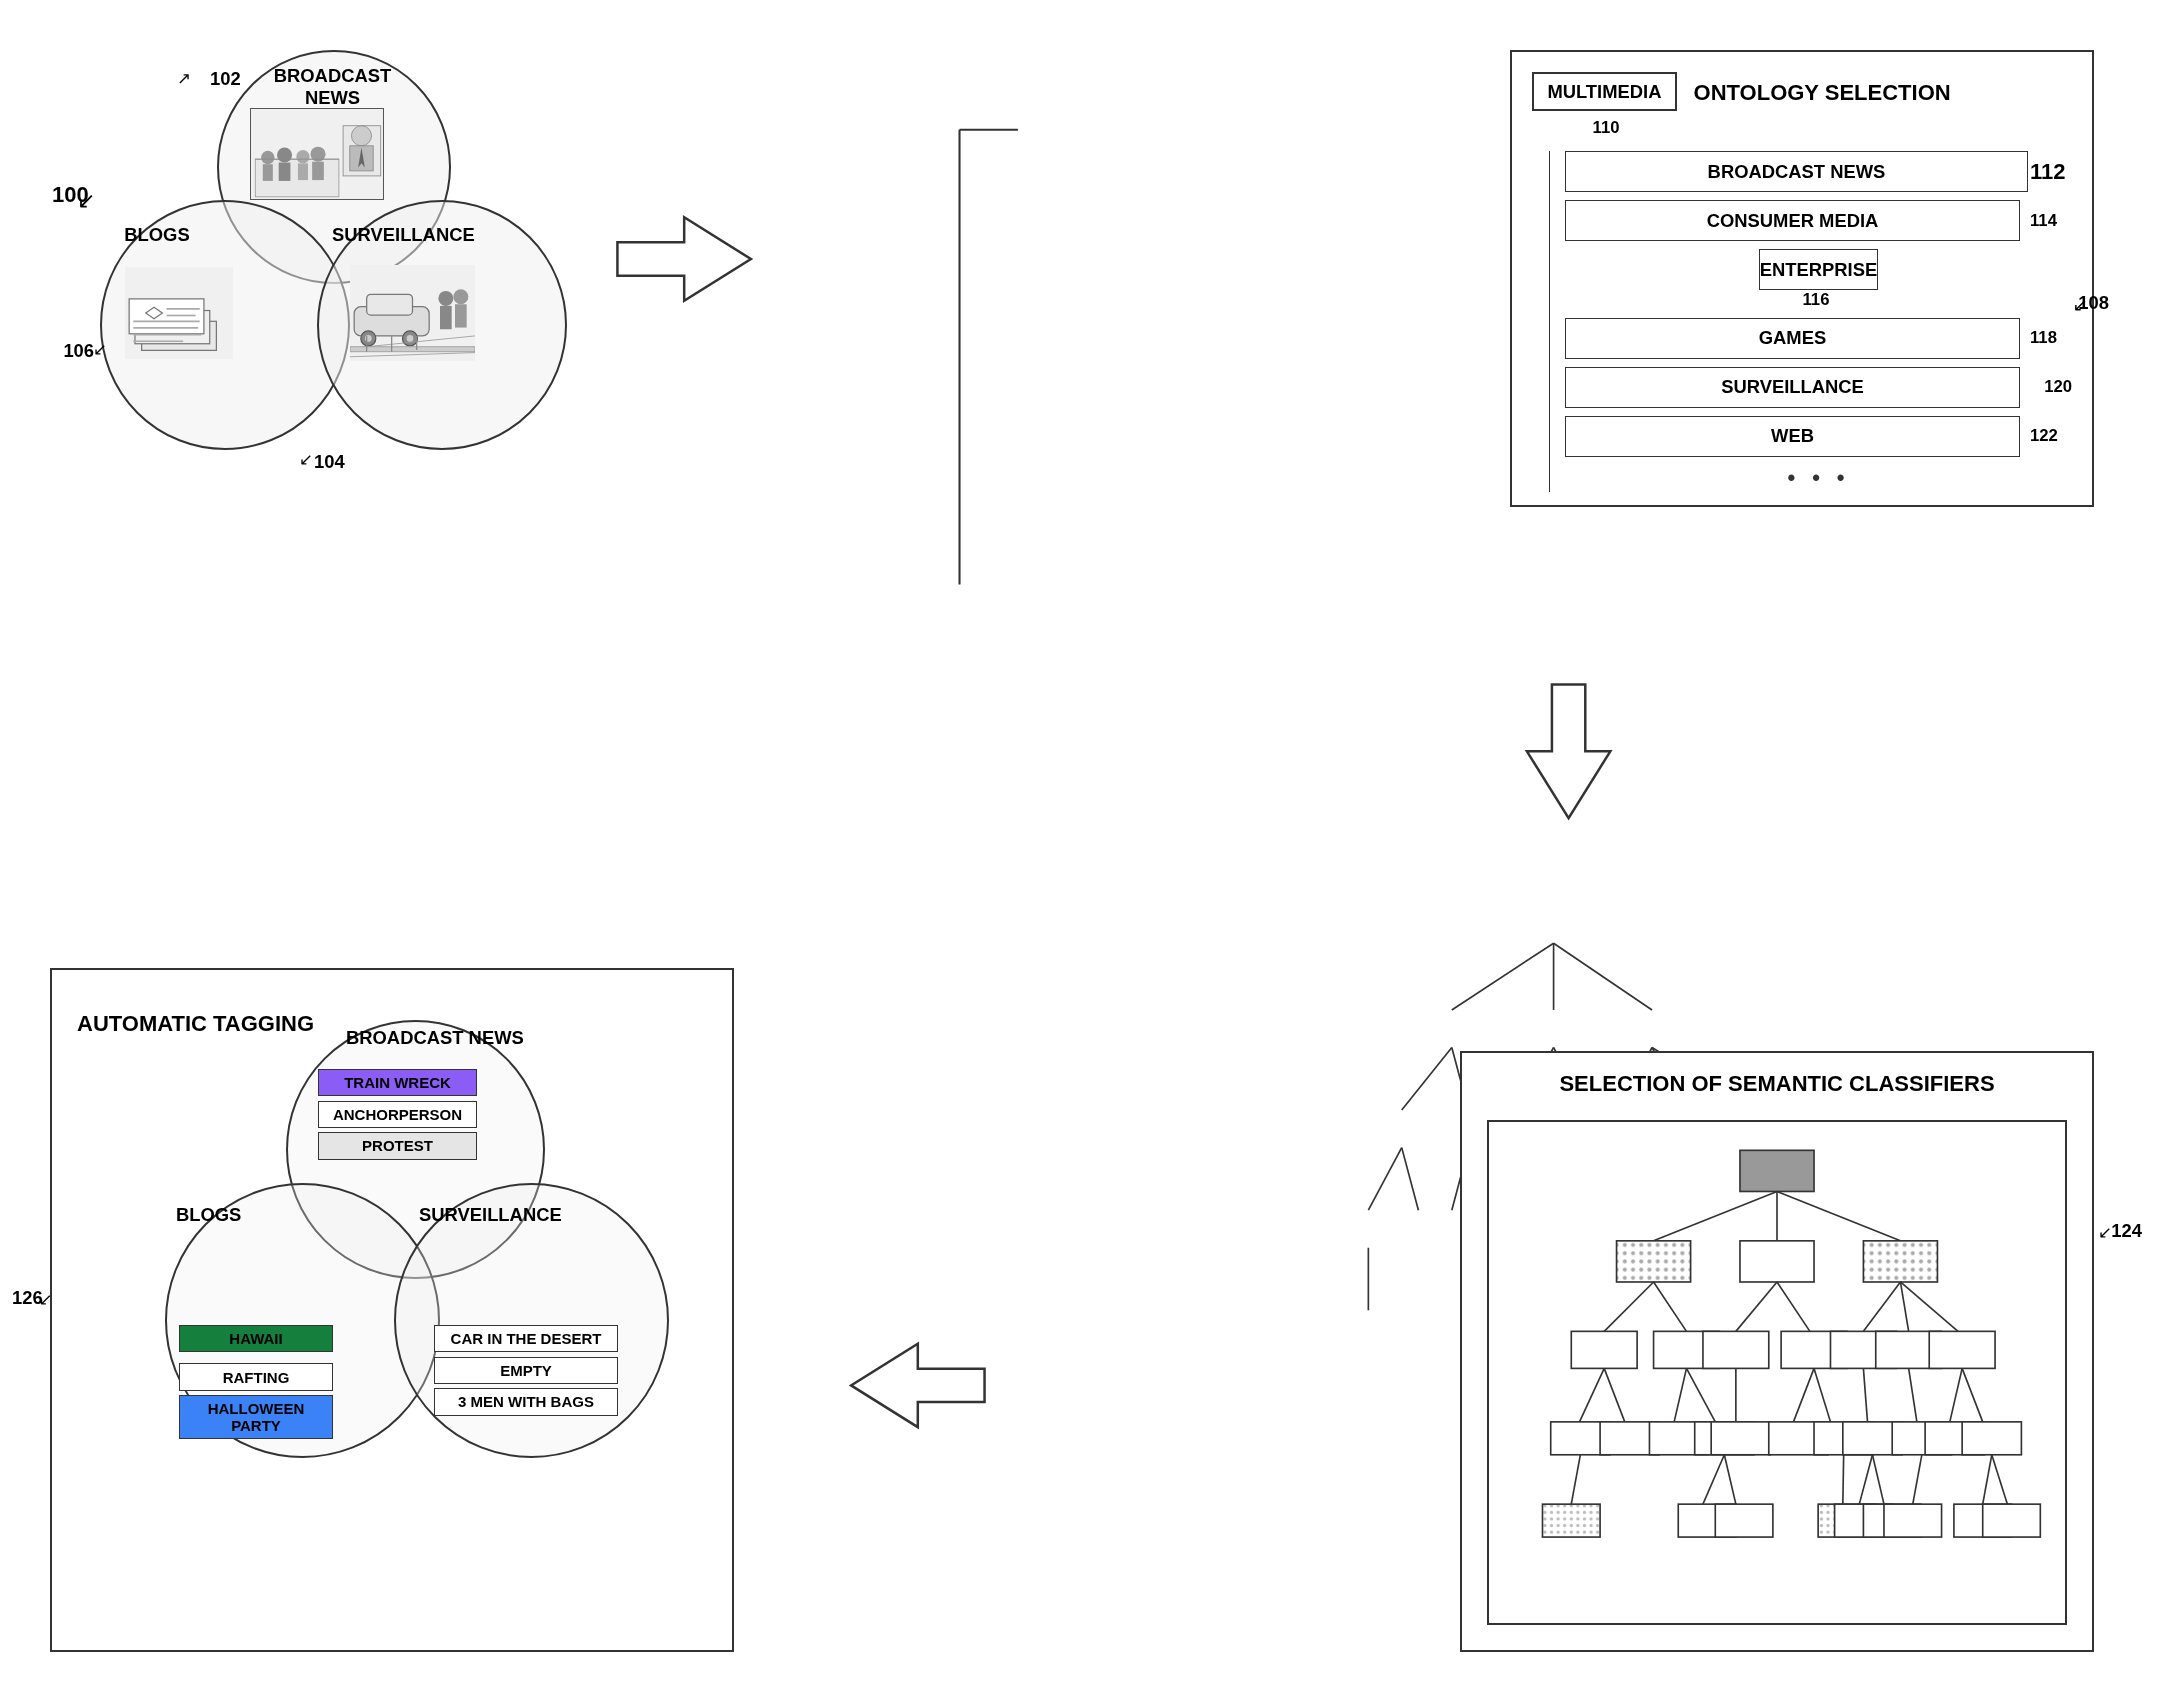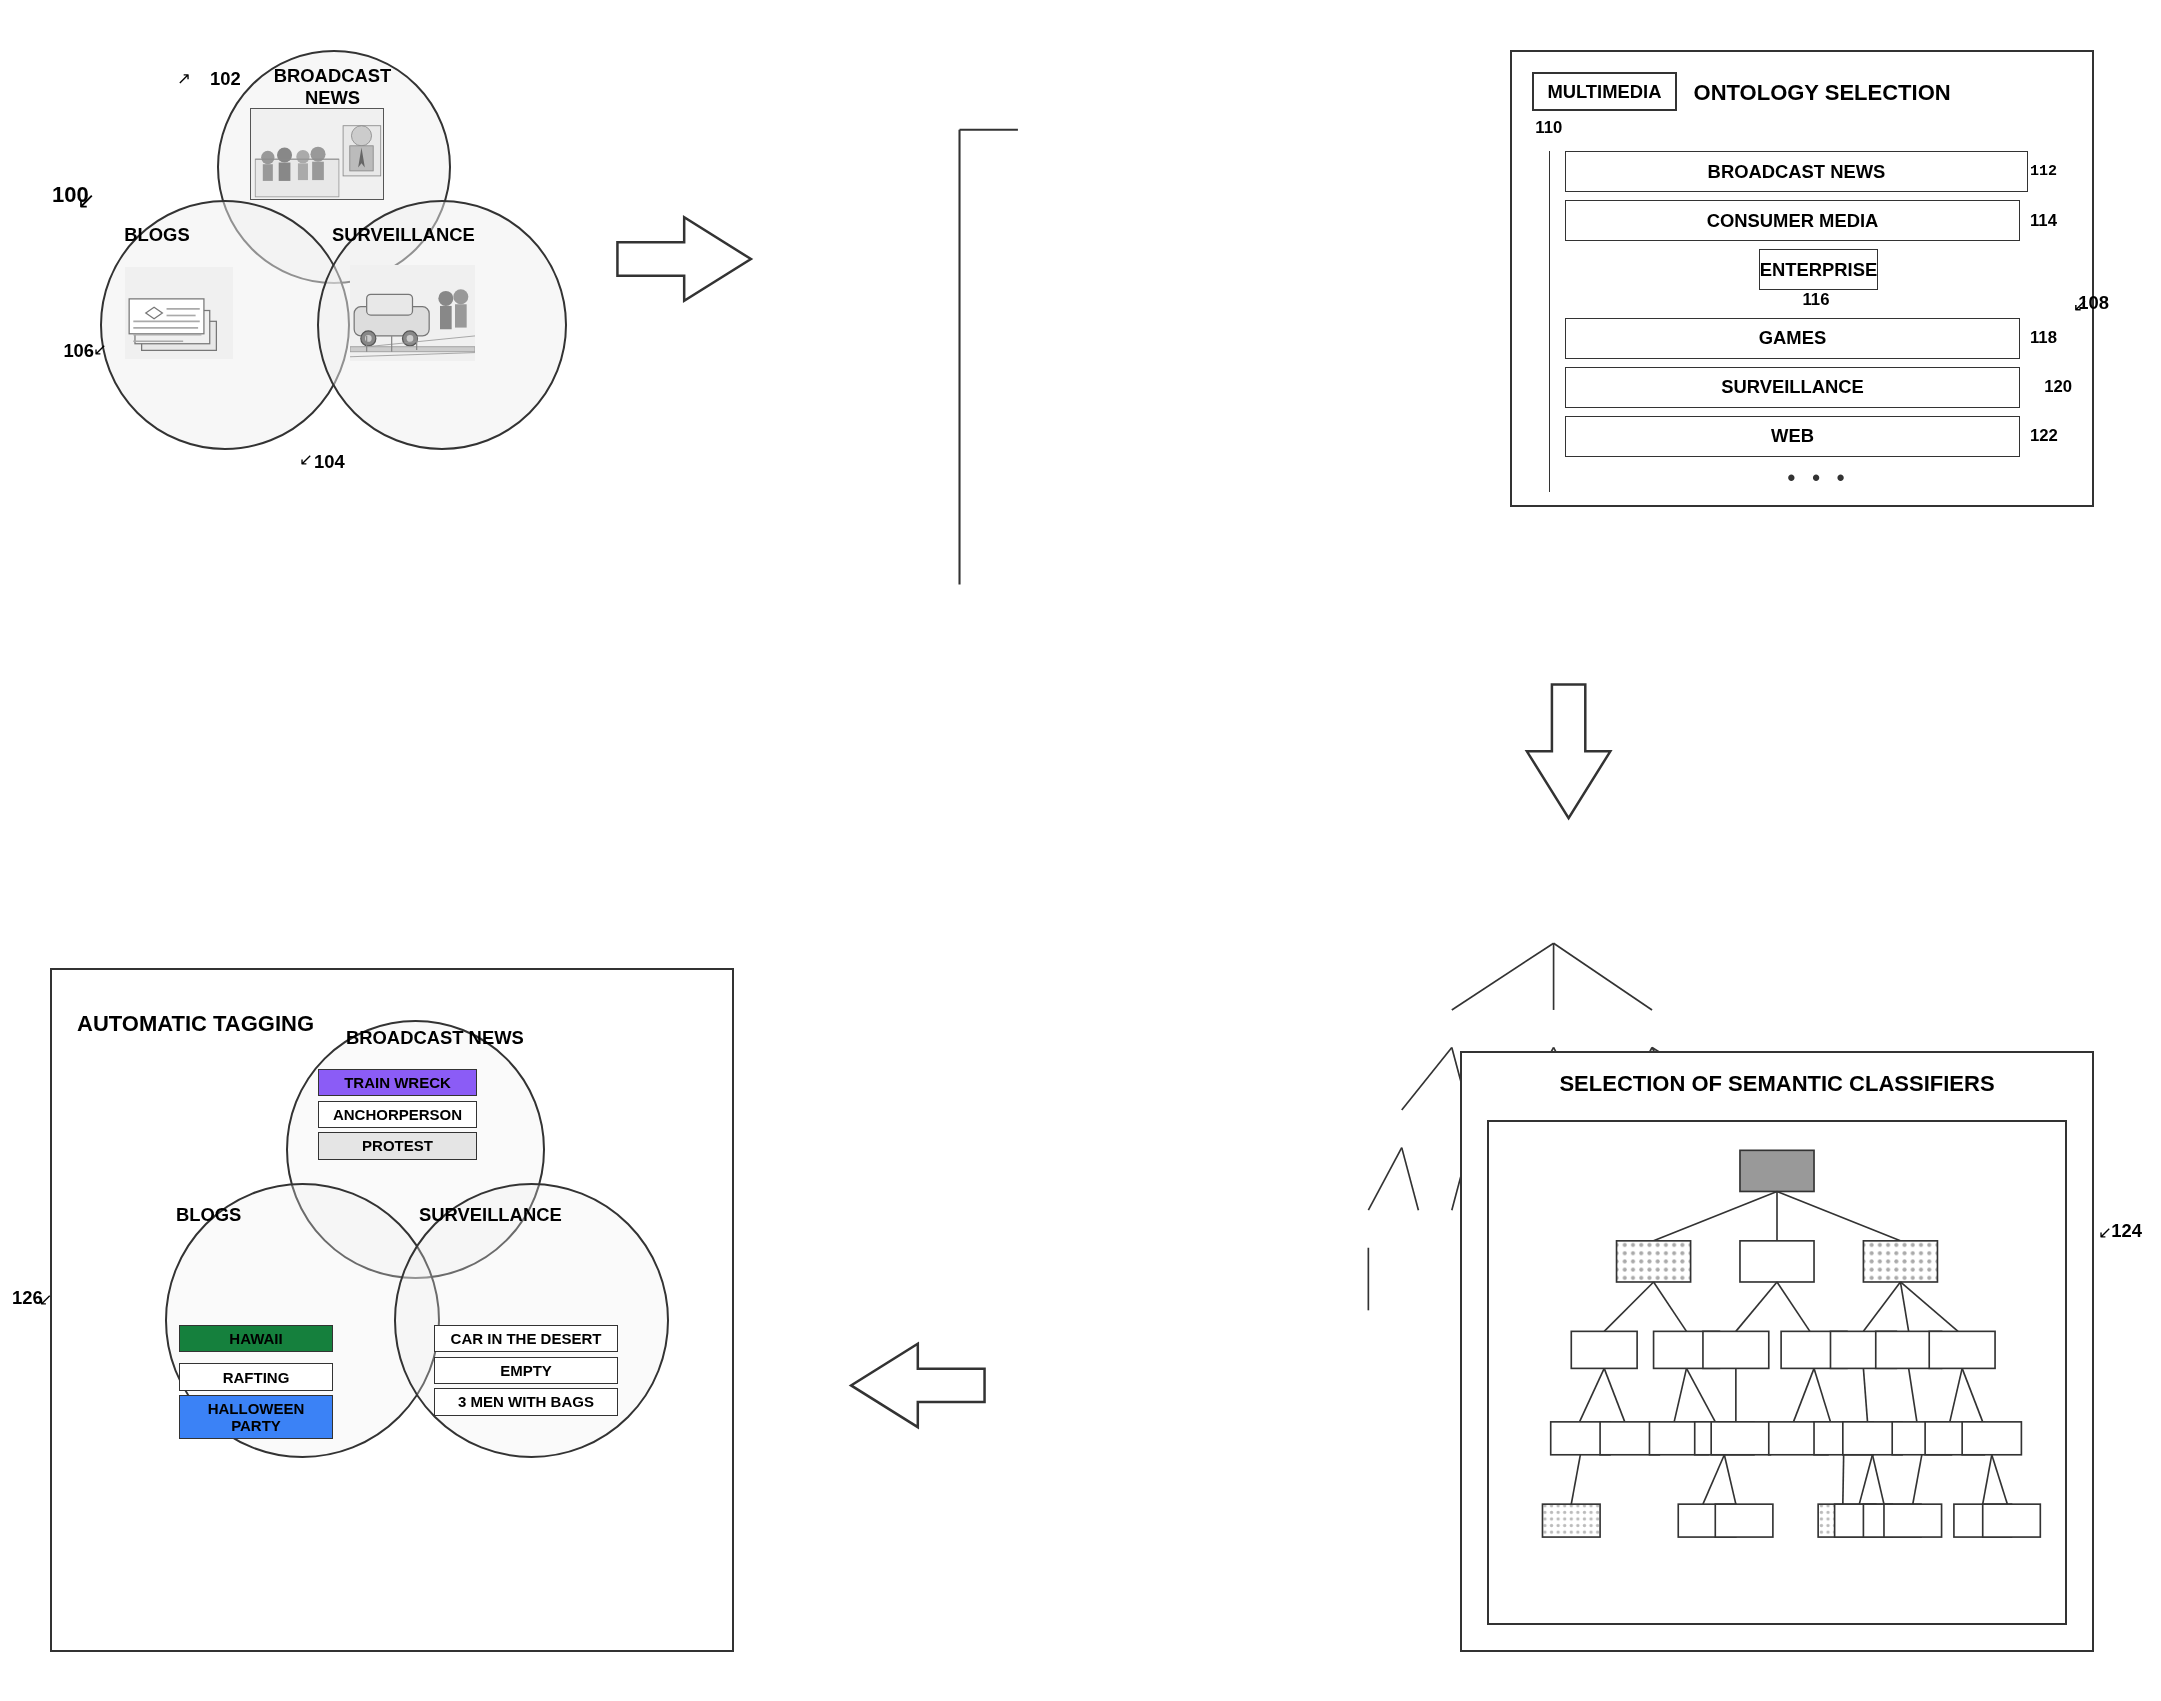--- a/index.html
+++ b/index.html
@@ -252,35 +252,35 @@
         <line x1="50" y1="85" x2="50" y2="104" stroke="#888" stroke-width="1.5"></line>
         <line x1="80" y1="85" x2="80" y2="102" stroke="#888" stroke-width="1.5"></line>
       </svg>
     </div>
   </div>
 
   <div style="position:absolute;right:67px;top:50px;width:584px;border:2.1px solid #333;padding:20px 20px 13.4px 20px;background:#fff;">
 
     <div style="display:flex;align-items:flex-start;margin-bottom:13.4px;">
 
-      <div style="display:flex;flex-direction:column;align-items:flex-start;margin-right:16.7px;">
+      <div style="display:flex;flex-direction:column;align-items:center;margin-right:16.7px;">
         <div style="border:2.1px solid #333;padding:6.7px 13.4px;font-size:18.4px;font-weight:bold;margin-bottom:6.7px;">MULTIMEDIA</div>
         <div style="font-size:16.7px;font-weight:bold;margin-left:3.3px;">110</div>
       </div>
 
       <div style="font-size:22px;font-weight:bold;padding-top:8.3px;">ONTOLOGY SELECTION</div>
     </div>
 
     <div style="position:relative;">
 
       <div style="position:absolute;left:16.7px;top:0;bottom:0;width:1.7px;background:#333;"></div>
 
       <div style="display:flex;align-items:center;margin-bottom:8.3px;padding-left:33px;">
         <div style="border:1.7px solid #333;padding:8.3px 0;font-size:18.4px;font-weight:bold;text-align:center;flex:1;">BROADCAST NEWS</div>
-        <div style="font-size:15px;font-weight:bold;margin-left:2px;width:42px;font-family:Liberation Mono, monospace;">112</div>
+        <div style="font-size:22px;font-weight:bold;margin-left:2px;width:42px;">112</div>
       </div>
       <div style="display:flex;align-items:center;margin-bottom:8.3px;padding-left:33px;">
         <div style="border:1.7px solid #333;padding:8.3px 0;font-size:18.4px;font-weight:bold;text-align:center;flex:1;">CONSUMER MEDIA</div>
         <div style="font-size:16.7px;font-weight:bold;margin-left:10px;width:42px;">114</div>
       </div>
       <div style="display:flex;align-items:center;margin-bottom:8.3px;padding-left:33px;flex-direction:column;">
         <div style="border:1.7px solid #333;padding:8.3px 0;font-size:18.4px;font-weight:bold;text-align:center;flex:1;">ENTERPRISE</div>
         <div style="font-size:16.7px;font-weight:bold;margin-left:10px;width:42px;">116</div>
       </div>
       <div style="display:flex;align-items:center;margin-bottom:8.3px;padding-left:33px;">

